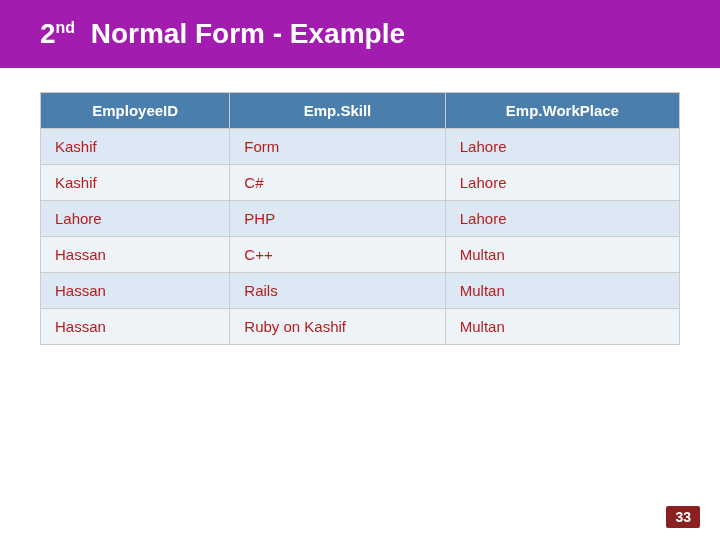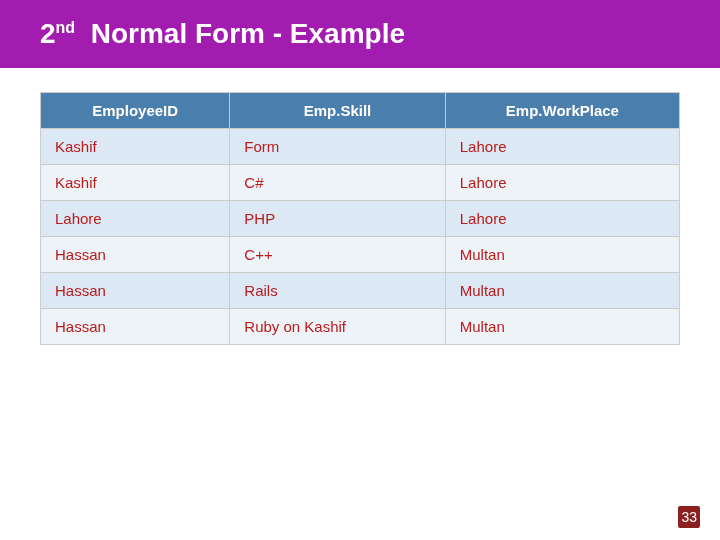--- a/index.html
+++ b/index.html
@@ -74,22 +74,22 @@
       color: #b91c1c;
     }
 
     .page-number {
       position: absolute;
       bottom: 12px;
       right: 20px;
       background: #8b2020;
       color: #fff;
       font-size: 14px;
-      font-weight: normal;
-      padding: 3px 3px;
+      font-weight: bold;
+      padding: 3px 9px;
       border-radius: 2px;
     }
   </style>
 </head>
 <body>
 
 <div class="header">
   <span class="header-title">
     <span>2</span><sup>nd</sup>
     &nbsp;<span>Normal Form - Example</span>

